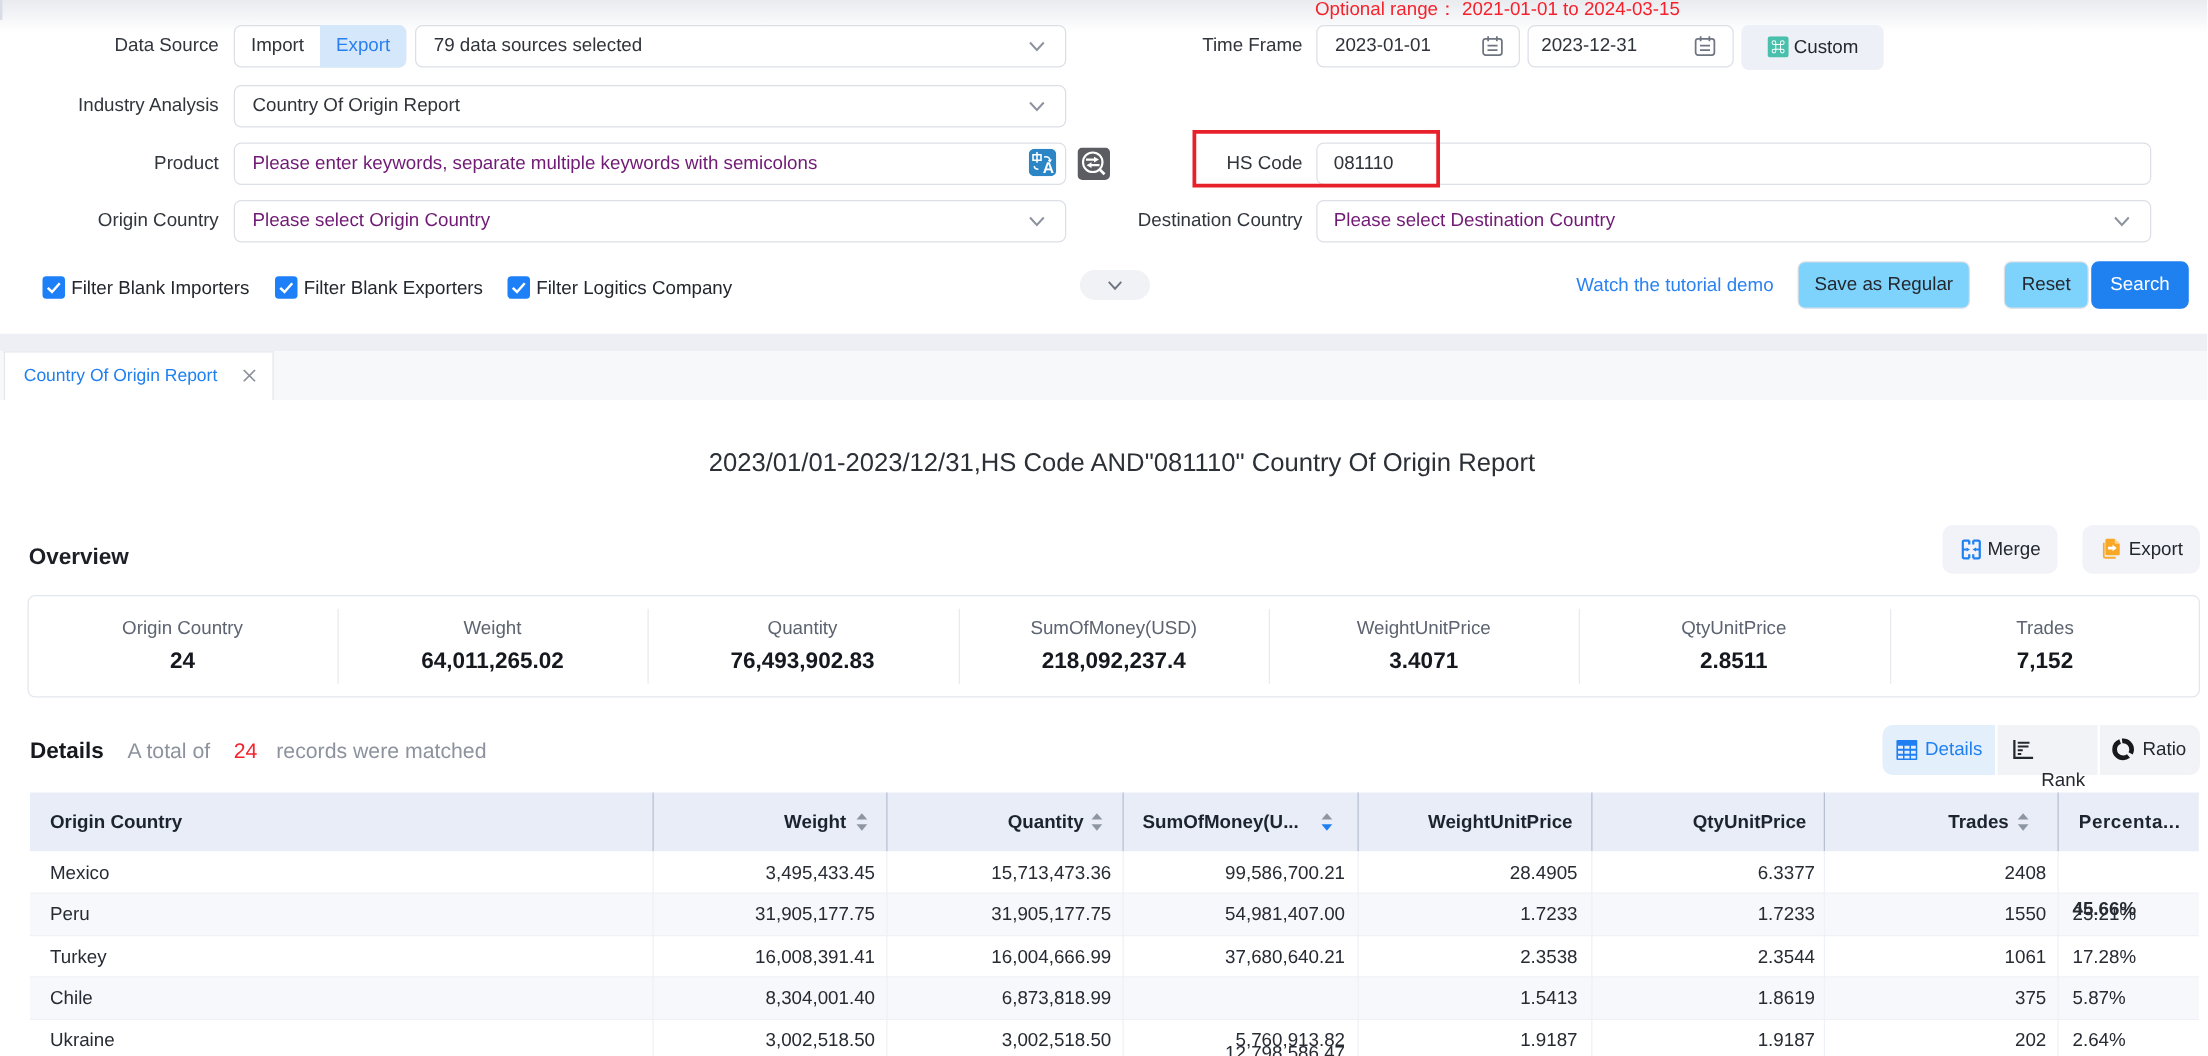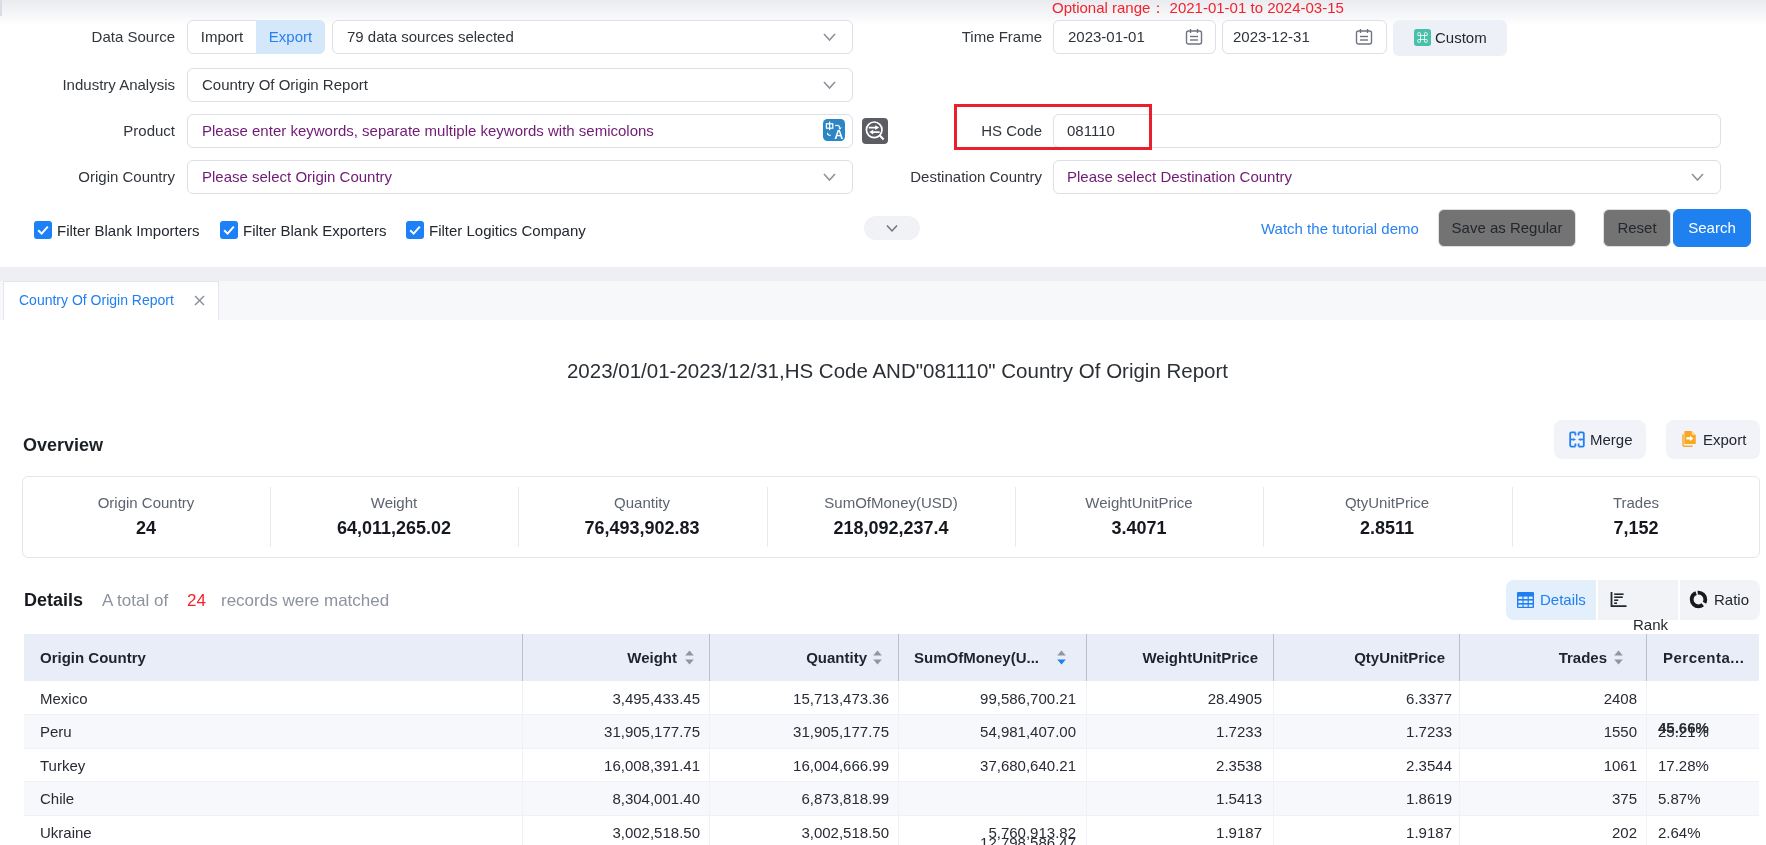--- a/index.html
+++ b/index.html
@@ -7,21 +7,21 @@
     font-family:"Liberation Sans", sans-serif; }
   .abs { position:absolute; }
   #page { position:relative; width:1766px; height:845px; background:#fff; }
   .lbl { position:absolute; height:34px; line-height:34px; font-size:15px; color:#31353c; text-align:right; }
   .inp { position:absolute; background:#fff; border:1px solid #dcdfe6; border-radius:6px; }
   .intx { position:absolute; font-size:15px; color:#2f333a; line-height:34px; }
   .ph { color:#701a75; }
   .chev { position:absolute; }
   .cbx { position:absolute; width:18px; height:18px; background:#1e80f8; border-radius:3px; }
   .cblbl { position:absolute; font-size:15px; color:#23272e; line-height:18px; }
-  .btn { position:absolute; border:1px solid #dcdfe6; border-radius:6px; background:#737373;
+  .btn { position:absolute; border:1px solid #dcdfe6; border-radius:6px; background:#7dd3fc;
     font-size:15px; color:#23272e; text-align:center; }
   .statlbl { position:absolute; width:248px; text-align:center; font-size:15px; color:#5d6470; }
   .statval { position:absolute; width:248px; text-align:center; font-size:18px; font-weight:bold; color:#15191f; }
   .th { position:absolute; font-size:15px; font-weight:bold; color:#1c2430; line-height:47px; }
   .td { position:absolute; font-size:15px; color:#272b33; line-height:33px; }
   .vline { position:absolute; width:1px; }
 </style>
 </head>
 <body>
 <div id="page">

